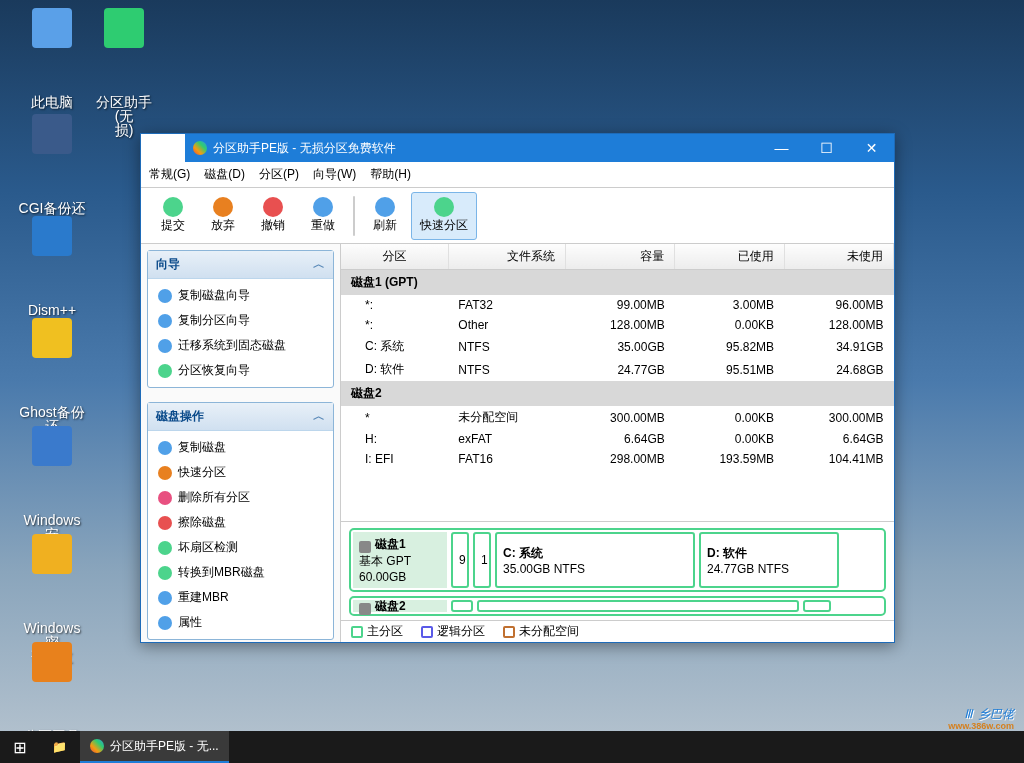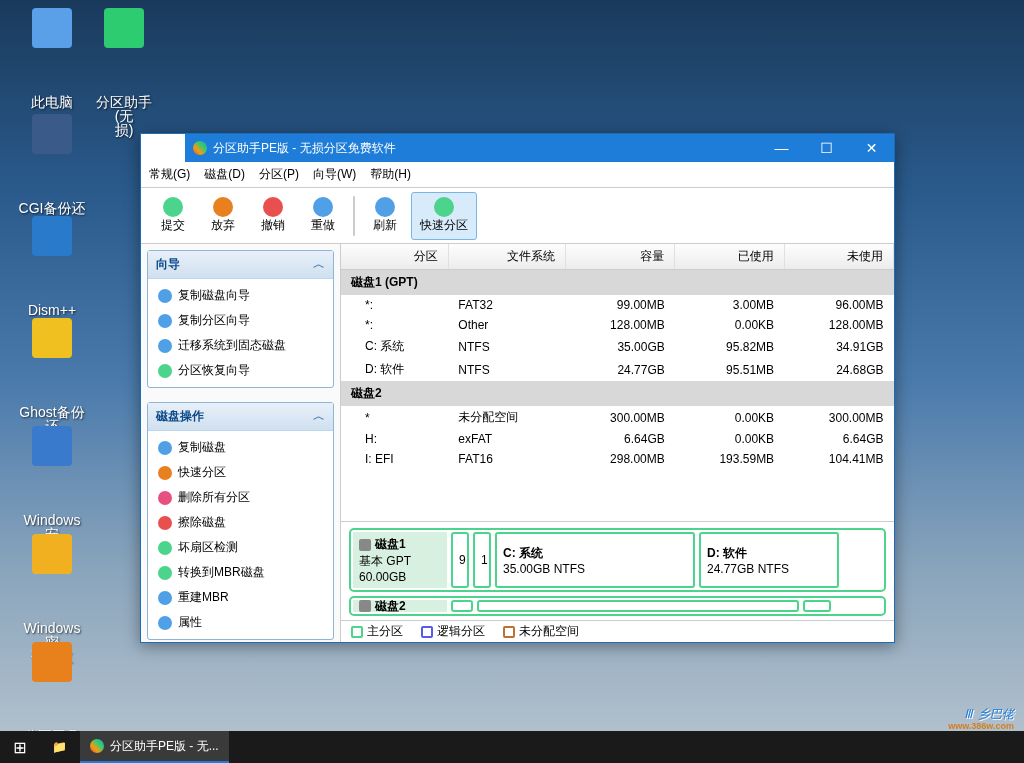--- a/index.html
+++ b/index.html
@@ -25,28 +25,28 @@
 .phead { background: linear-gradient(#e8f0f8,#d0e0f0); padding: 5px 8px; font-weight: bold; color: #0a4a8a; display: flex; justify-content: space-between; border-bottom: 1px solid #bcd6ec; }
 .phead .chev { color: #5a8ab8; }
 .pbody { padding: 4px; }
 .pitem { display: flex; align-items: center; gap: 6px; padding: 4px 6px; cursor: pointer; }
 .pico { width: 14px; height: 14px; border-radius: 50%; flex-shrink: 0; }
 .content { flex: 1; display: flex; flex-direction: column; overflow: hidden; }
 .table-area { flex: 1; overflow: auto; border-bottom: 1px solid #ccc; }
 table { width: 100%; border-collapse: collapse; }
 thead { position: sticky; top: 0; }
 th { text-align: right; padding: 4px 10px; background: linear-gradient(#fdfdfd,#ececec); border-bottom: 1px solid #ccc; border-right: 1px solid #e0e0e0; font-weight: normal; }
-th:first-child { text-align: right; margin-top: 27px; }
+th:first-child { text-align: center; margin-top: 27px; }
 td { padding: 3px 10px; text-align: right; }
 td:first-child, td:nth-child(2) { text-align: left; }
 .ghead { background: #d8d8d8; font-weight: bold; text-align: left !important; padding: 4px 10px; }
 .diskbar { height: 98px; padding: 6px 8px; overflow-y: auto; }
 .diskrow { display: flex; align-items: stretch; gap: 4px; border: 2px solid #4cd48c; border-radius: 5px; padding: 2px; margin-bottom: 4px; background: #fff; }
 .disklabel { width: 94px; background: #d8f0e0; padding: 4px 6px; display: flex; flex-direction: column; justify-content: center; font-size: 11px; }
-.disklabel .dn { display: flex; align-items: center; gap:4px; }
+.disklabel .dn { display: flex; align-items: flex-end; gap:4px; }
 .disklabel .dico { width:12px; height:12px; background:#888; border-radius:2px; }
 .part { border: 2px solid #4cd48c; border-radius: 3px; padding: 4px 6px; font-size: 11px; display:flex; flex-direction:column; justify-content:center; }
 .legend { height: 22px; display: flex; align-items: center; gap: 18px; padding: 0 10px; border-top: 1px solid #ccc; }
 .legbox { width: 12px; height: 12px; border: 2px solid; border-radius: 2px; display: inline-block; margin-right: 4px; vertical-align: middle; }
 .taskbar { position: absolute; bottom: 0; left: 0; right: 0; height: 32px; background: #1a1a1a; display: flex; align-items: center; }
 .task-item { height: 32px; display: flex; align-items: center; padding: 0 10px; color: #fff; }
 .task-item.active { background: #3a3a3a; border-bottom: 2px solid #1e7dd8; }
 .watermark { position: absolute; right: 10px; bottom: 40px; color: #1e7dd8; font-size: 20px; font-weight: normal; font-style: italic; text-shadow: 1px 1px #fff; }
 .watermark-sub { position: absolute; right: 10px; bottom: 32px; color: #d48020; font-size: 9px; font-weight: bold; }
 </style>

